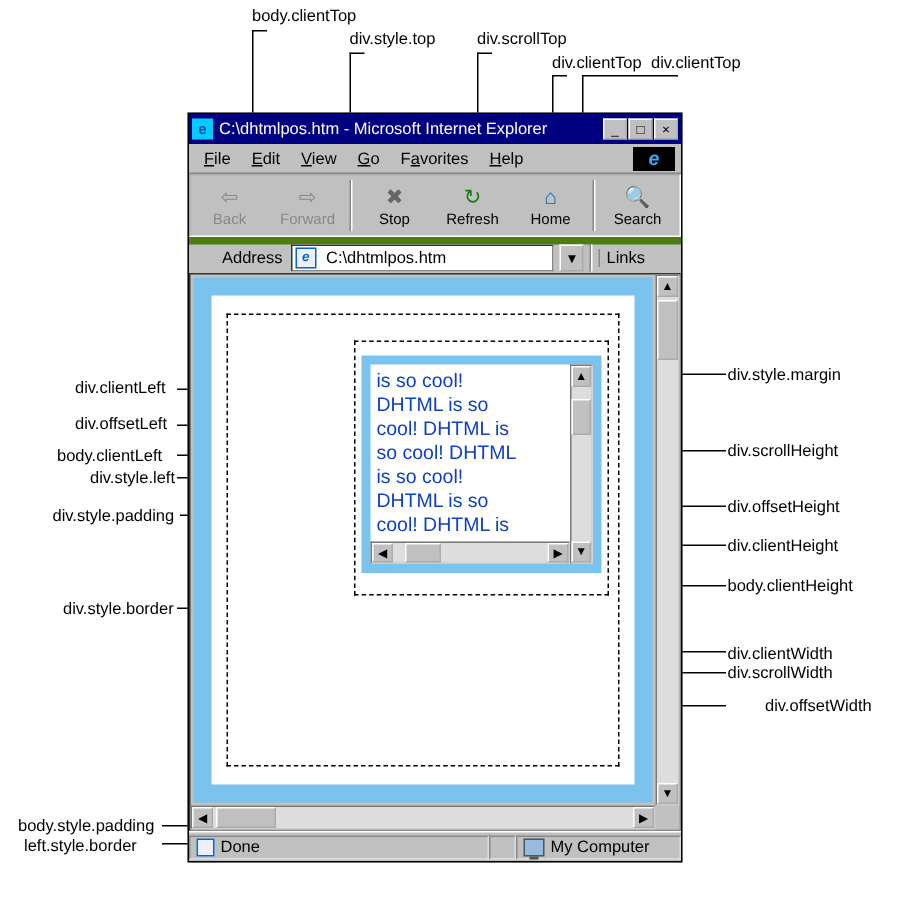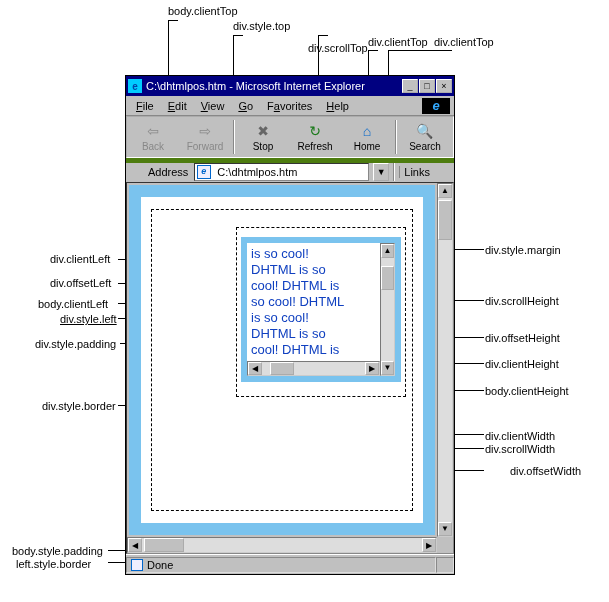--- a/index.html
+++ b/index.html
@@ -170,35 +170,35 @@
   <div class="lead v" style="left:368px; top:50px; height:180px;"></div>
   <div class="lead v" style="left:388px; top:50px; height:200px;"></div>
   <div class="lead h" style="left:168px; top:20px; width:10px;"></div>
   <div class="lead h" style="left:388px; top:50px; width:64px;"></div>
   <div class="lead h" style="left:368px; top:50px; width:10px;"></div>
   <div class="lead h" style="left:318px; top:35px; width:10px;"></div>
   <div class="lead h" style="left:233px; top:35px; width:10px;"></div>
 
   <div class="label" style="left:168px; top:5px;">body.clientTop</div>
   <div class="label" style="left:233px; top:20px;">div.style.top</div>
-  <div class="label" style="left:308px; top:20px;margin-top:22px;">div.scrollTop</div>
+  <div class="label" style="left:318px; top:20px;">div.scrollTop</div>
   <div class="label" style="left:368px; top:36px;">div.clientTop</div>
   <div class="label" style="left:434px; top:36px;">div.clientTop</div>
 
   <div class="label" style="left:50px; top:253px;">div.clientLeft</div>
   <div class="lead h" style="left:118px; top:259px; width:140px;"></div>
 
   <div class="label" style="left:50px; top:277px;">div.offsetLeft</div>
   <div class="lead h" style="left:118px; top:283px; width:52px;"></div>
   <div class="tick v" style="left:170px; top:279px;"></div>
 
   <div class="label" style="left:38px; top:298px;">body.clientLeft</div>
   <div class="lead h" style="left:118px; top:303px; width:30px;"></div>
 
-  <div class="label" style="left:60px; top:313px;text-decoration:underline;">div.style.left</div>
+  <div class="label" style="left:60px; top:313px;">div.style.left</div>
   <div class="lead h" style="left:118px; top:318px; width:58px;"></div>
 
   <div class="label" style="left:35px; top:338px;">div.style.padding</div>
   <div class="lead h" style="left:120px; top:343px; width:142px;"></div>
 
   <div class="label" style="left:42px; top:400px;">div.style.border</div>
   <div class="lead h" style="left:118px; top:405px; width:138px;"></div>
   <div class="lead v" style="left:256px; top:383px; height:23px;"></div>
 
   <div class="label" style="left:12px; top:545px;">body.style.padding</div>
@@ -370,16 +370,20 @@
       </div>
       <div class="vp-corner"></div>
     </div>
 
     <div class="statusbar">
       <div class="status-panel status-main">
         <div class="doc-status-icon"></div>
         <span>Done</span>
       </div>
       <div class="status-panel" style="width:18px;"></div>
+      <div class="status-panel status-right">
+        <span class="pc-icon"></span>
+        <span>My Computer</span>
+      </div>
     </div>
   </div>
 
 </div>
 
 </body></html>

